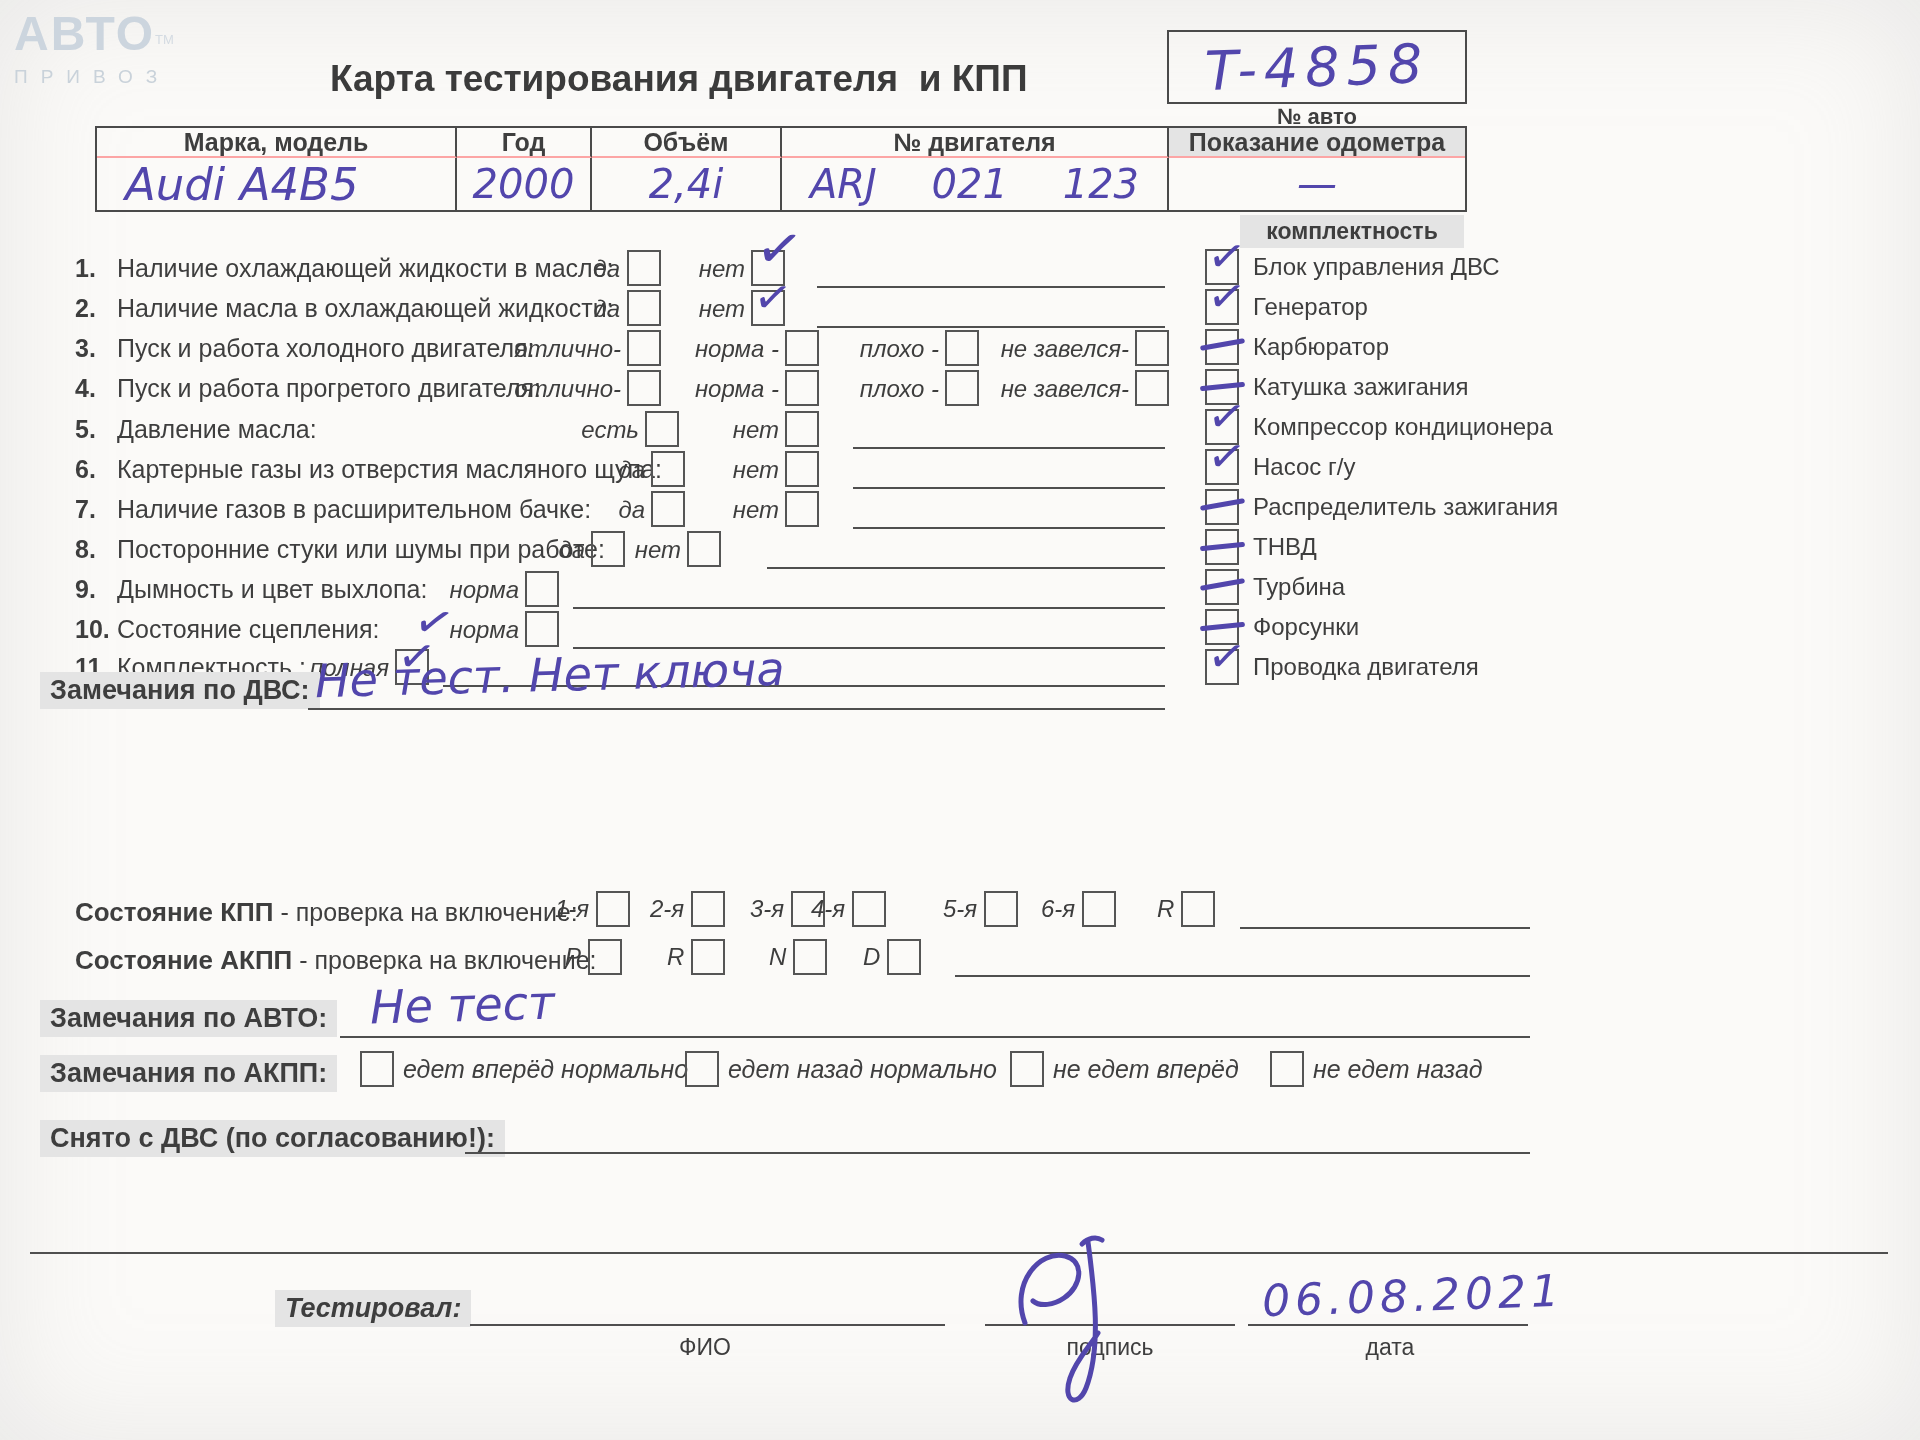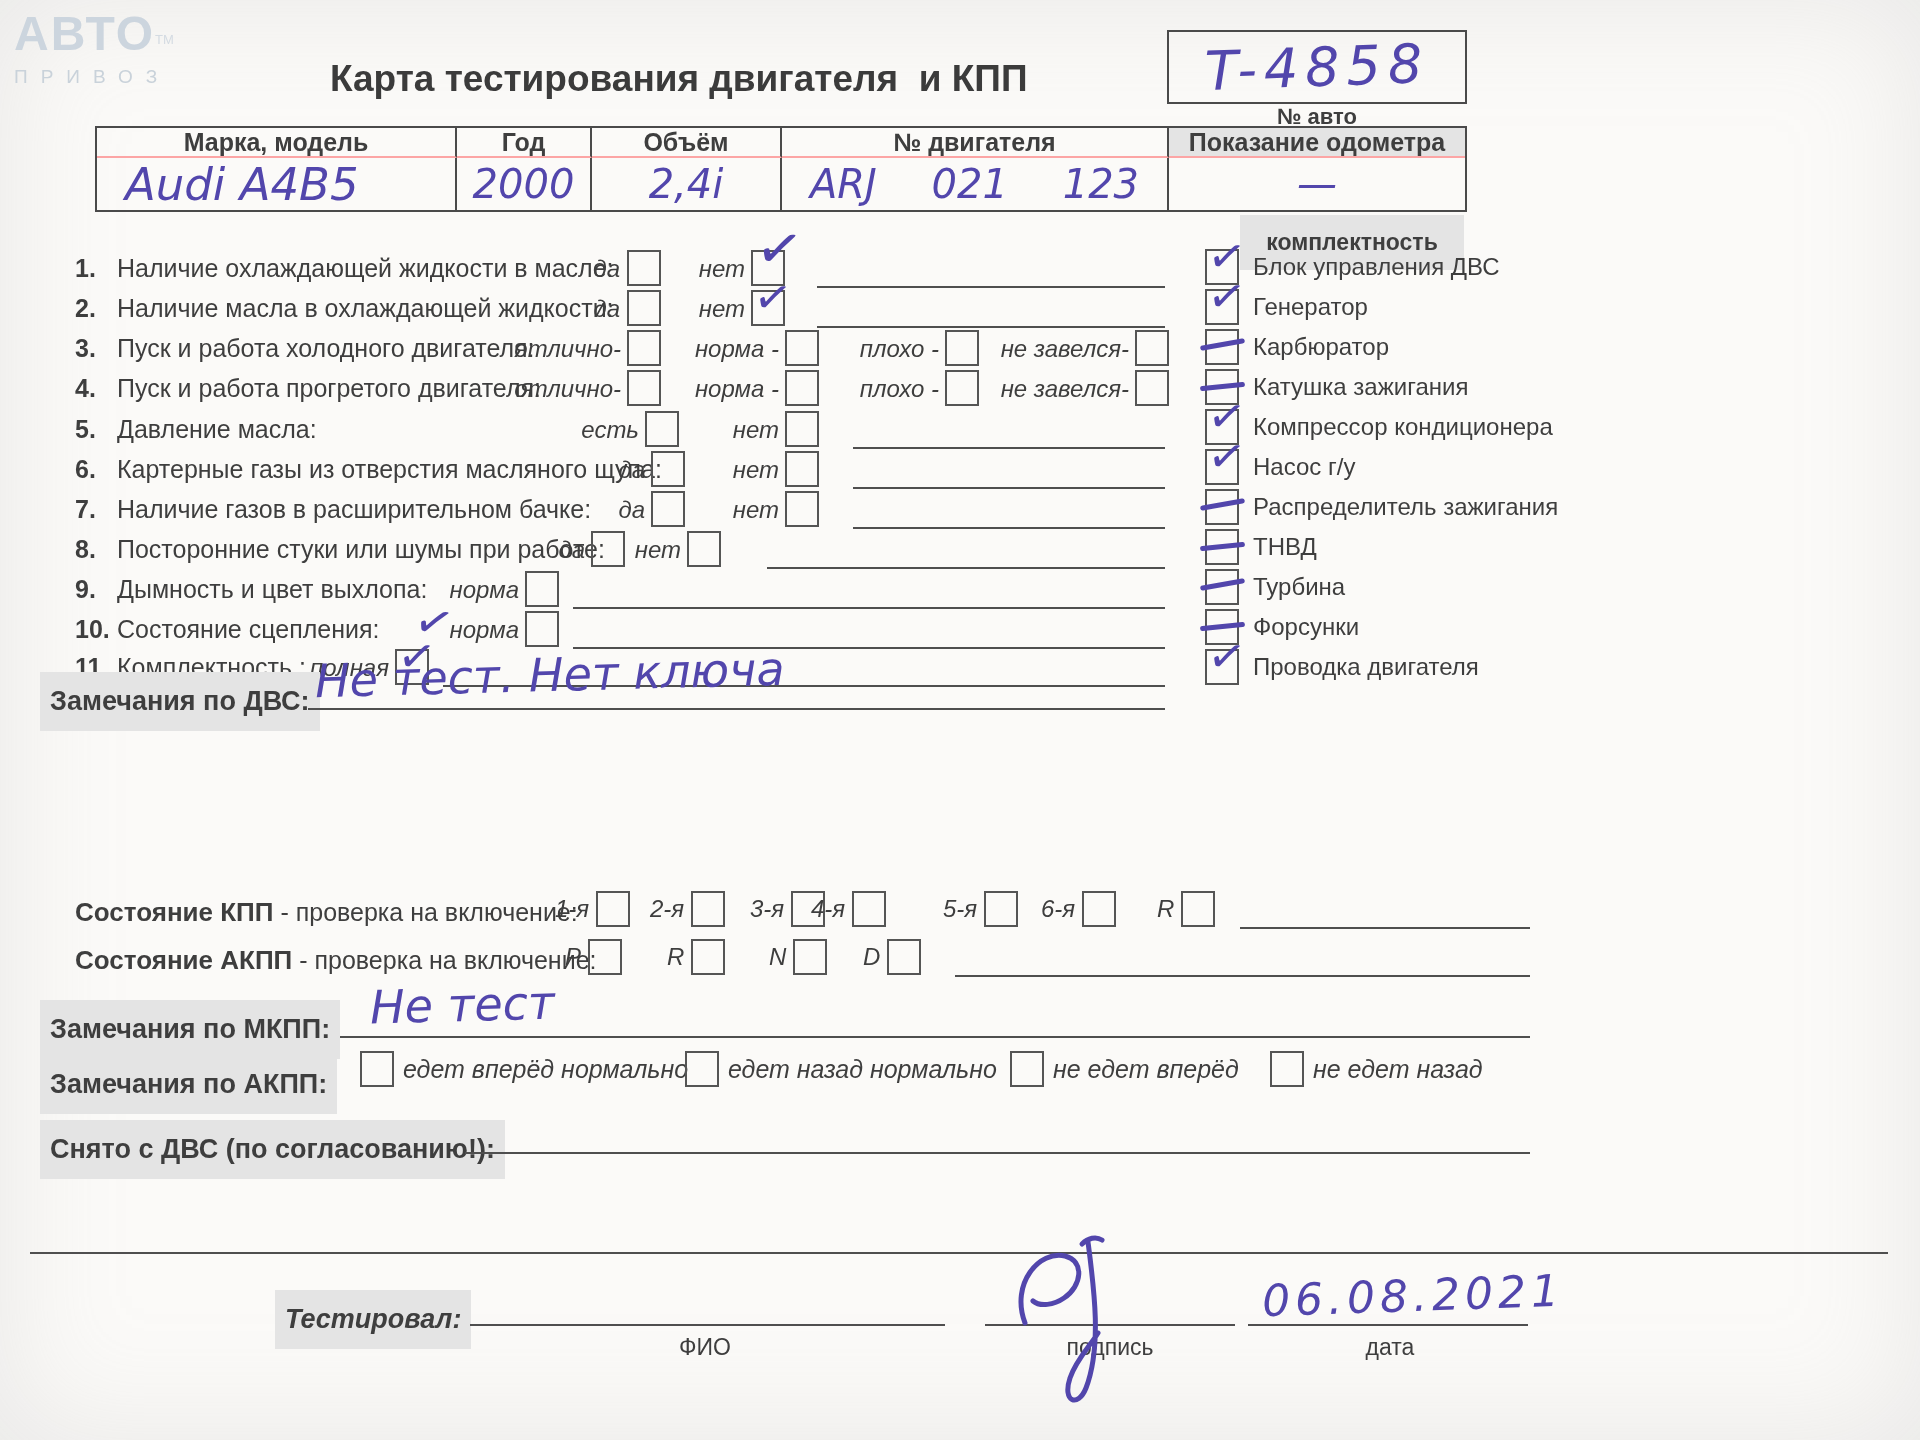--- a/index.html
+++ b/index.html
@@ -26,21 +26,21 @@
           border:2px solid #4a4a4a;}
   .vc{border-right:2px solid #4a4a4a;box-sizing:border-box;display:flex;align-items:center;justify-content:center;}
   .vc.last{border-right:none;}
   .vh{border-bottom:2px solid #fca5a5;font-weight:bold;font-size:25px;}
   .vh.shaded{background:#e4e4e4;background-image:radial-gradient(#cdcdcd 15%,transparent 16%);background-size:4px 4px;}
   .vv{font-size:40px;white-space:nowrap;}
   .vv.left{justify-content:flex-start;padding-left:28px;font-size:45px;}
   .vv.eng{word-spacing:42px;}
   
   .shade{background:#e4e4e4;background-image:radial-gradient(#c9c9c9 15%,transparent 16%);background-size:4px 4px;
-         padding:14px 10px;}
+         padding:3px 10px;}
   
   .eq-head{position:absolute;left:1240px;top:215px;width:224px;text-align:center;font-weight:bold;font-size:23px;box-sizing:border-box;}
   .eq-list{position:absolute;left:1205px;top:247px;}
   .eq-item{display:flex;align-items:center;height:40px;}
   .eq-label{margin-left:14px;font-size:24px;white-space:nowrap;}
   
   .cb{display:inline-block;width:30px;height:32px;border:2px solid #555;box-sizing:content-box;position:relative;background:transparent;flex:none;}
   .hw-check{position:absolute;left:1px;top:-17px;font-size:45px;line-height:1;color:#5246ac;font-weight:bold;
             transform:rotate(9deg);font-family:"DejaVu Sans",sans-serif;font-style:normal;}
   .hw-check.big{font-size:56px;top:-31px;left:3px;}
@@ -356,21 +356,21 @@
           <i>N</i>
           <span class="cb"></span>
         </span><span class="gear-opt" style="left: 788px;">
           <i>D</i>
           <span class="cb"></span>
         </span></span>
     <span class="sec-line" style="left:880px;width:575px;bottom:6px;"></span>
   </div>
 
   <div class="sec" style="left:40px;top:994px;width:1490px;">
-    <span class="sec-label shade">Замечания по МКПП:</span>
+    <span class="sec-label shade">Замечания по АВТО:</span>
     <span class="sec-line" style="left:300px;right:0;"></span>
     <span class="sec-hw hw" style="left:330px;top:-16px;">Не тест</span>
   </div>
 
   <div class="sec" style="left:40px;top:1049px;width:1490px;">
     <span class="sec-label shade">Замечания по АКПП:</span>
     <span><span class="ak-group" style="left: 320px;">
           <span class="cb"></span>
           <span class="ak-lbl">едет вперёд нормально</span>
         </span><span class="ak-group" style="left: 645px;">

